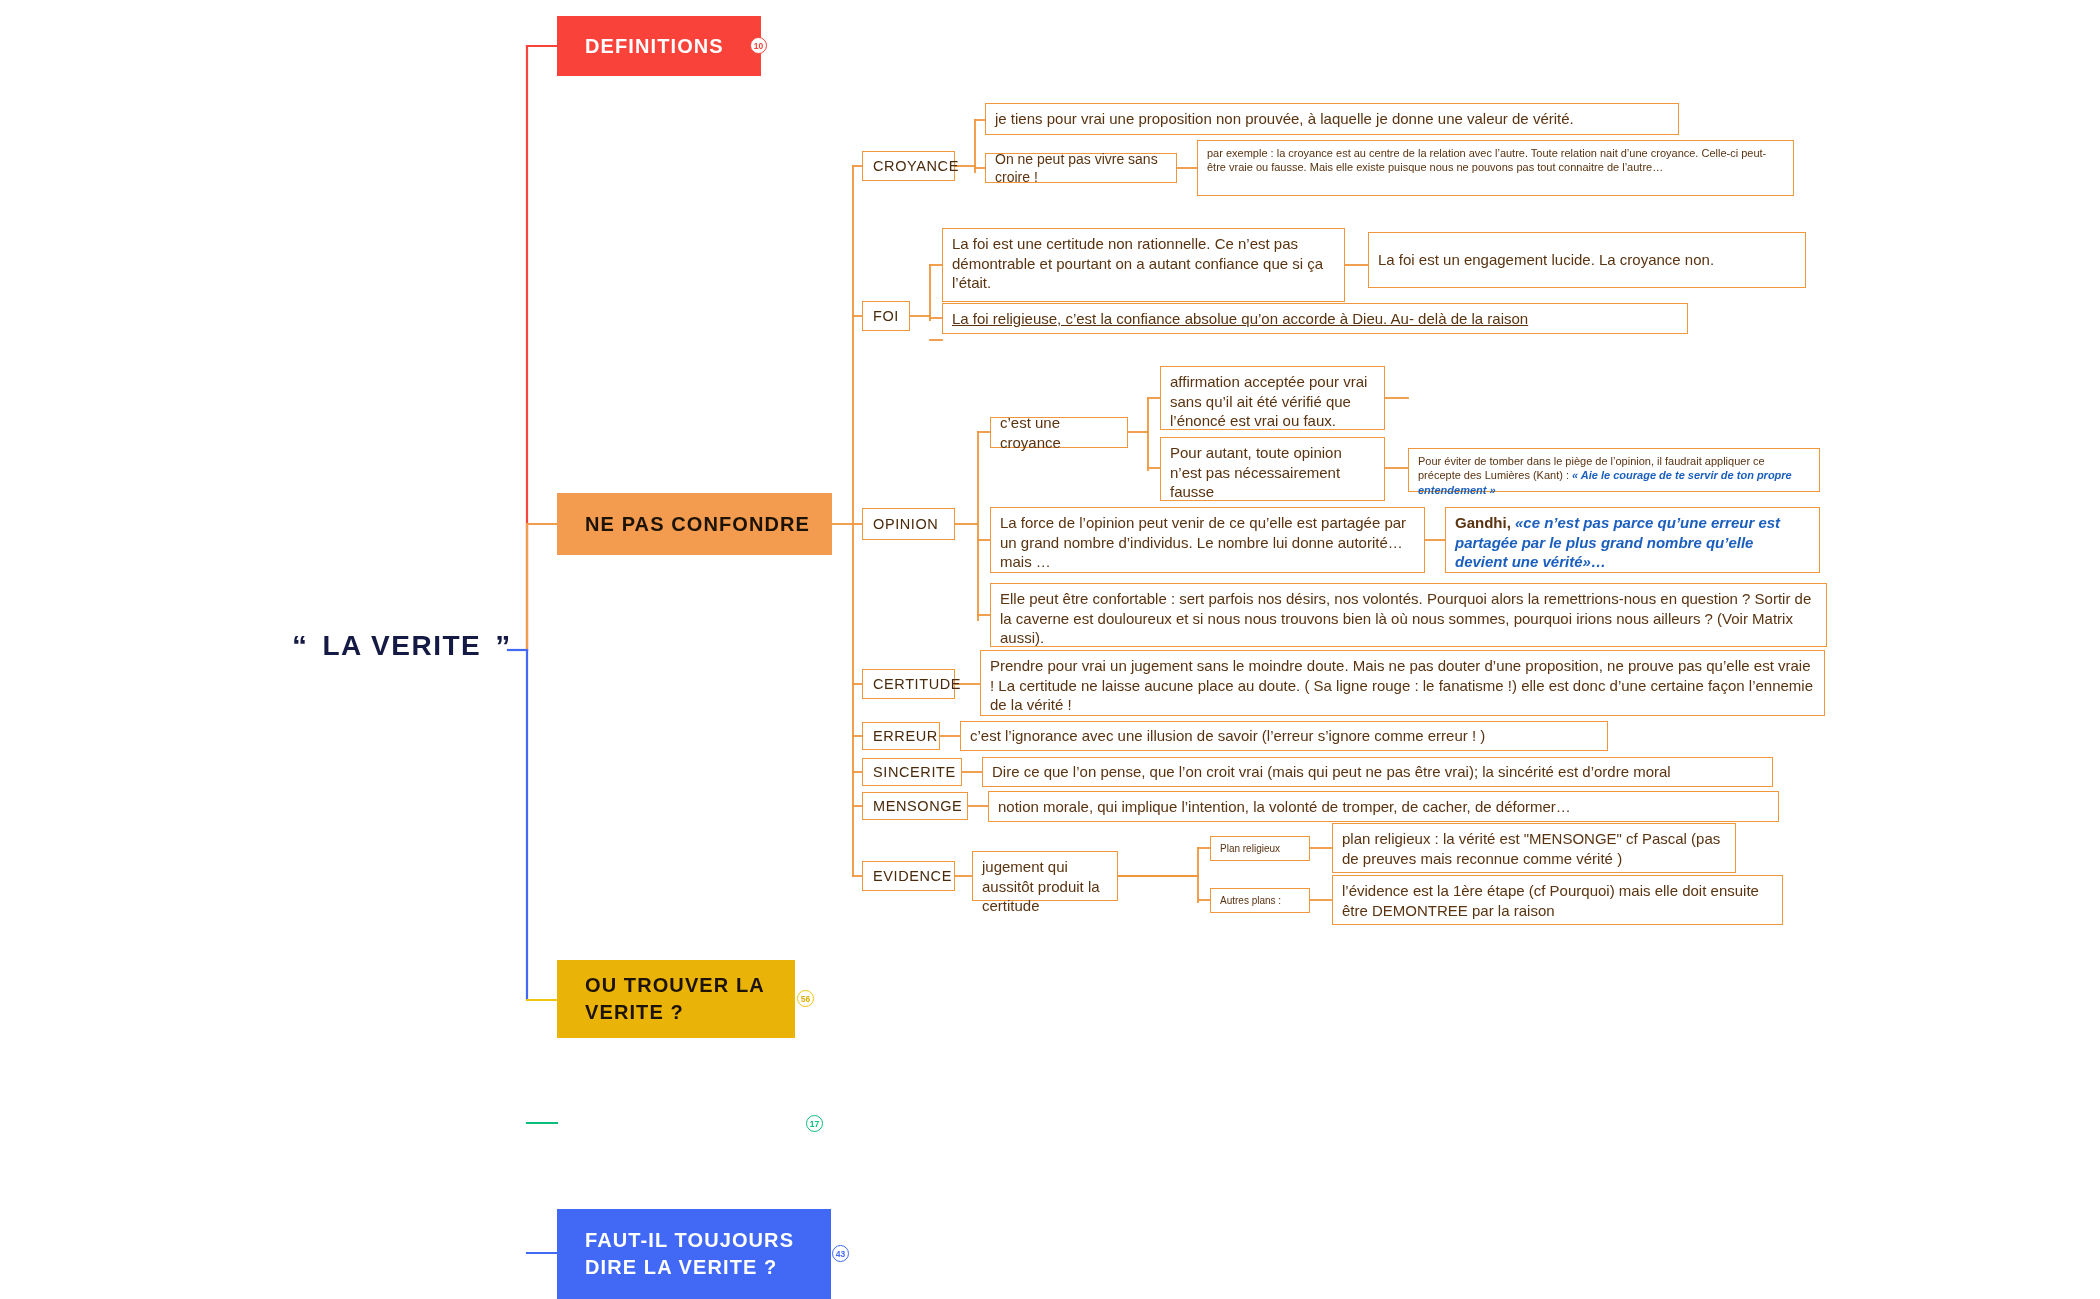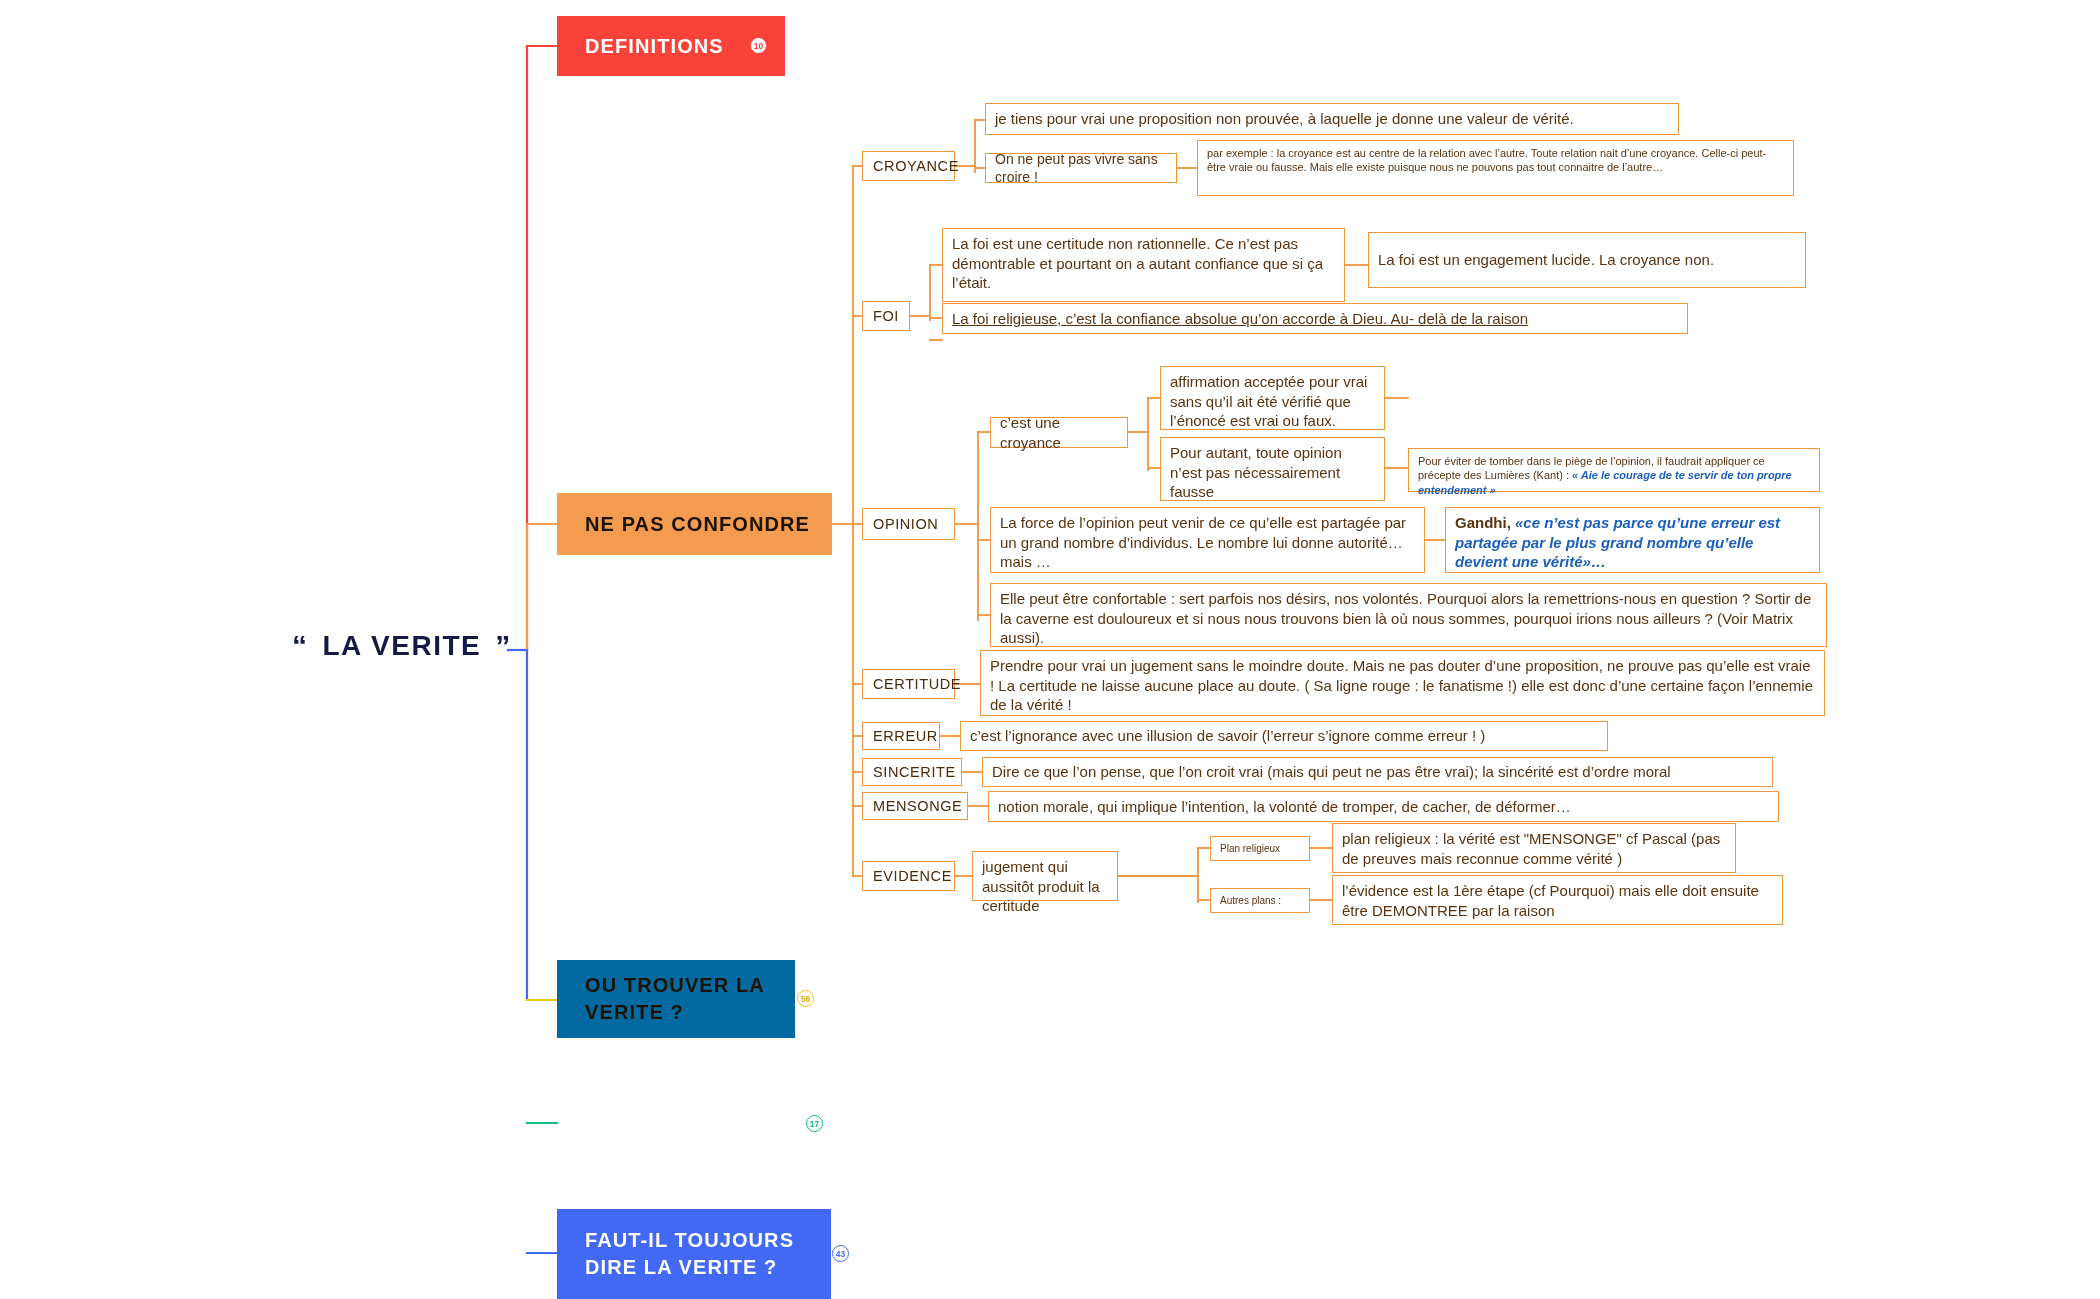--- a/index.html
+++ b/index.html
@@ -31,21 +31,21 @@
   
   .block{
     display:flex;align-items:center;
     padding:10px 16px 10px 28px;
     font-size:20px;font-weight:700;letter-spacing:1.1px;
     box-sizing:border-box;
     line-height:1.35;
   }
   .block.red   {background:#f9423a;color:#ffffff;}
   .block.orange{background:#f39b4e;color:#1d1206;}
-  .block.yellow{background:#0369a1;color:#1d1206;}
+  .block.yellow{background:#eab308;color:#1d1206;}
   .block.green {background:#0cbe7b;color:#0d1b14;}
   .block.blue  {background:#4169f5;color:#ffffff;}
 
   
   .obox{
     border:1.6px solid #f0963c;
     background:#ffffff;
     color:#5a3310;
     box-sizing:border-box;
     padding:5px 9px;
@@ -156,21 +156,21 @@
       <path d="M 955 684 L 980 684"></path>
     </g>
   </svg>
 
   <div class="node root" style="left:292px;top:630px;">
     <span class="q">“</span>
     <span class="rtitle">LA VERITE</span>
     <span class="q">”</span>
   </div>
 
-  <div class="node block red" style="left:557px;top:16px;width:228px;height:60px;">
+  <div class="node block red" style="left:557px;top:16px;width:204px;height:60px;">
     <span>DEFINITIONS</span>
   </div>
   <div class="badge red" style="left:750px;top:37px;">10</div>
 
   <div class="node block orange" style="left:557px;top:493px;width:275px;height:62px;">
     <span>NE PAS CONFONDRE</span>
   </div>
 
   <div class="node block yellow" style="left:557px;top:960px;width:238px;height:78px;">
     <span>OU TROUVER LA VERITE ?</span>

